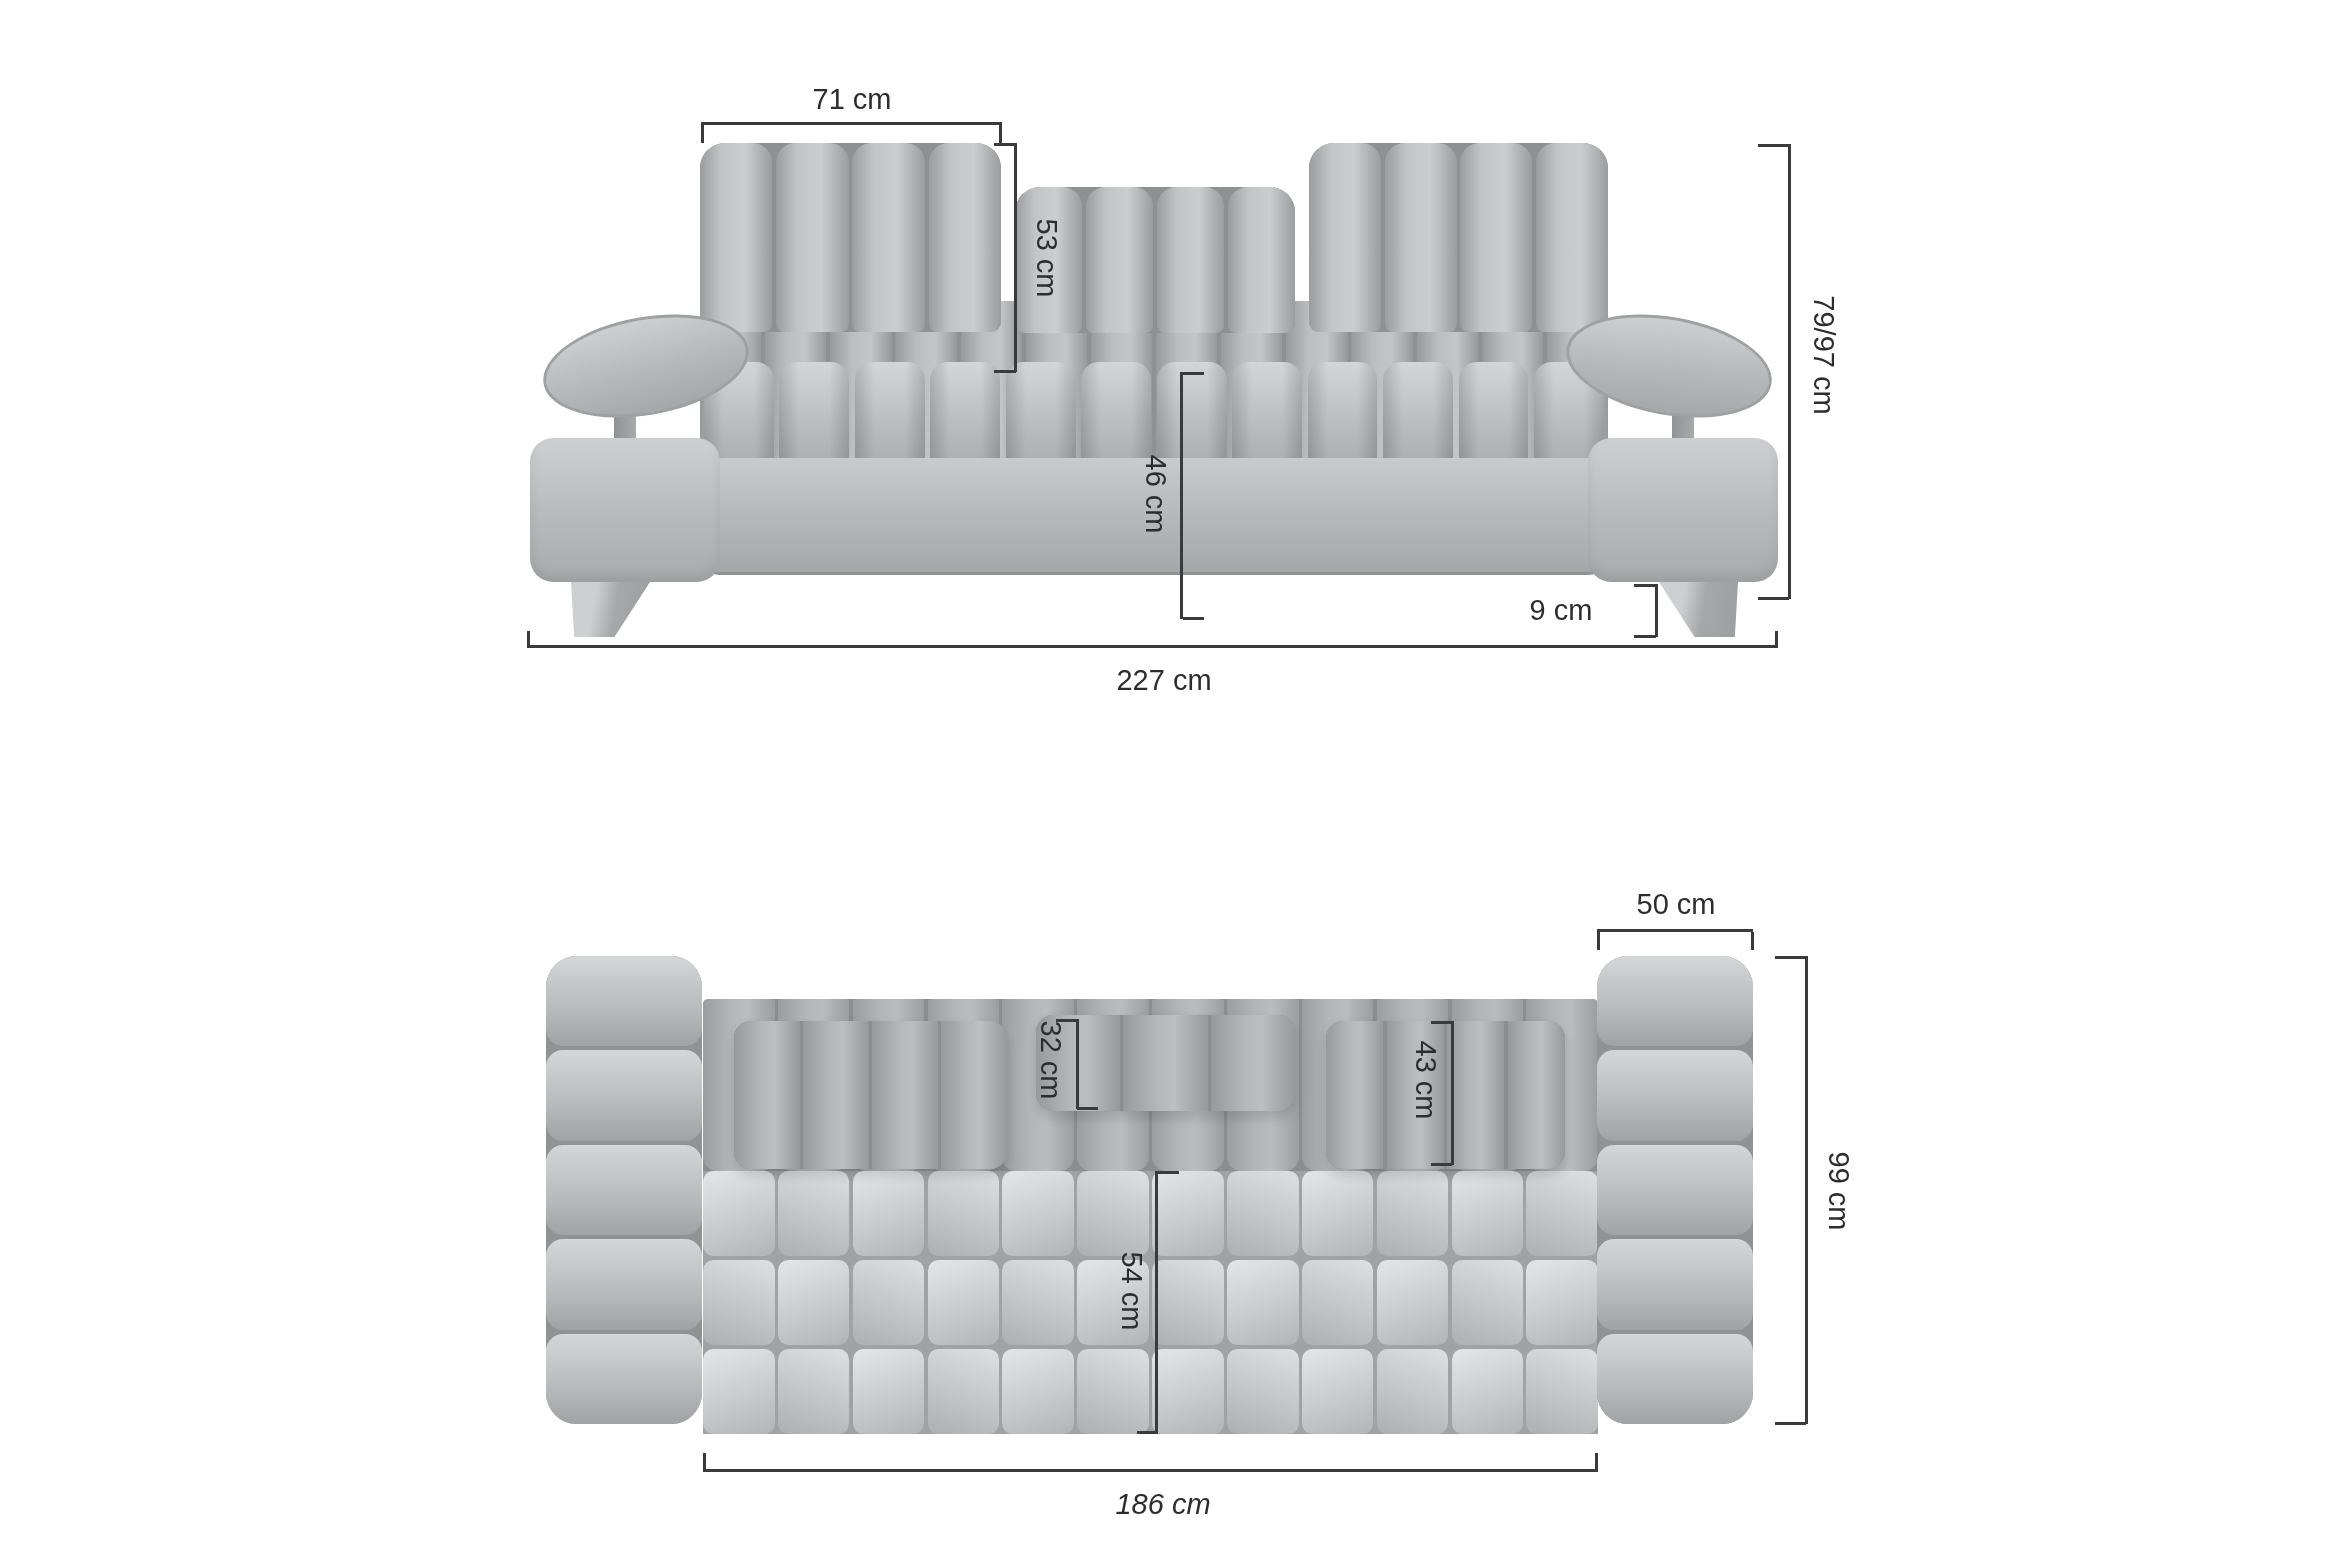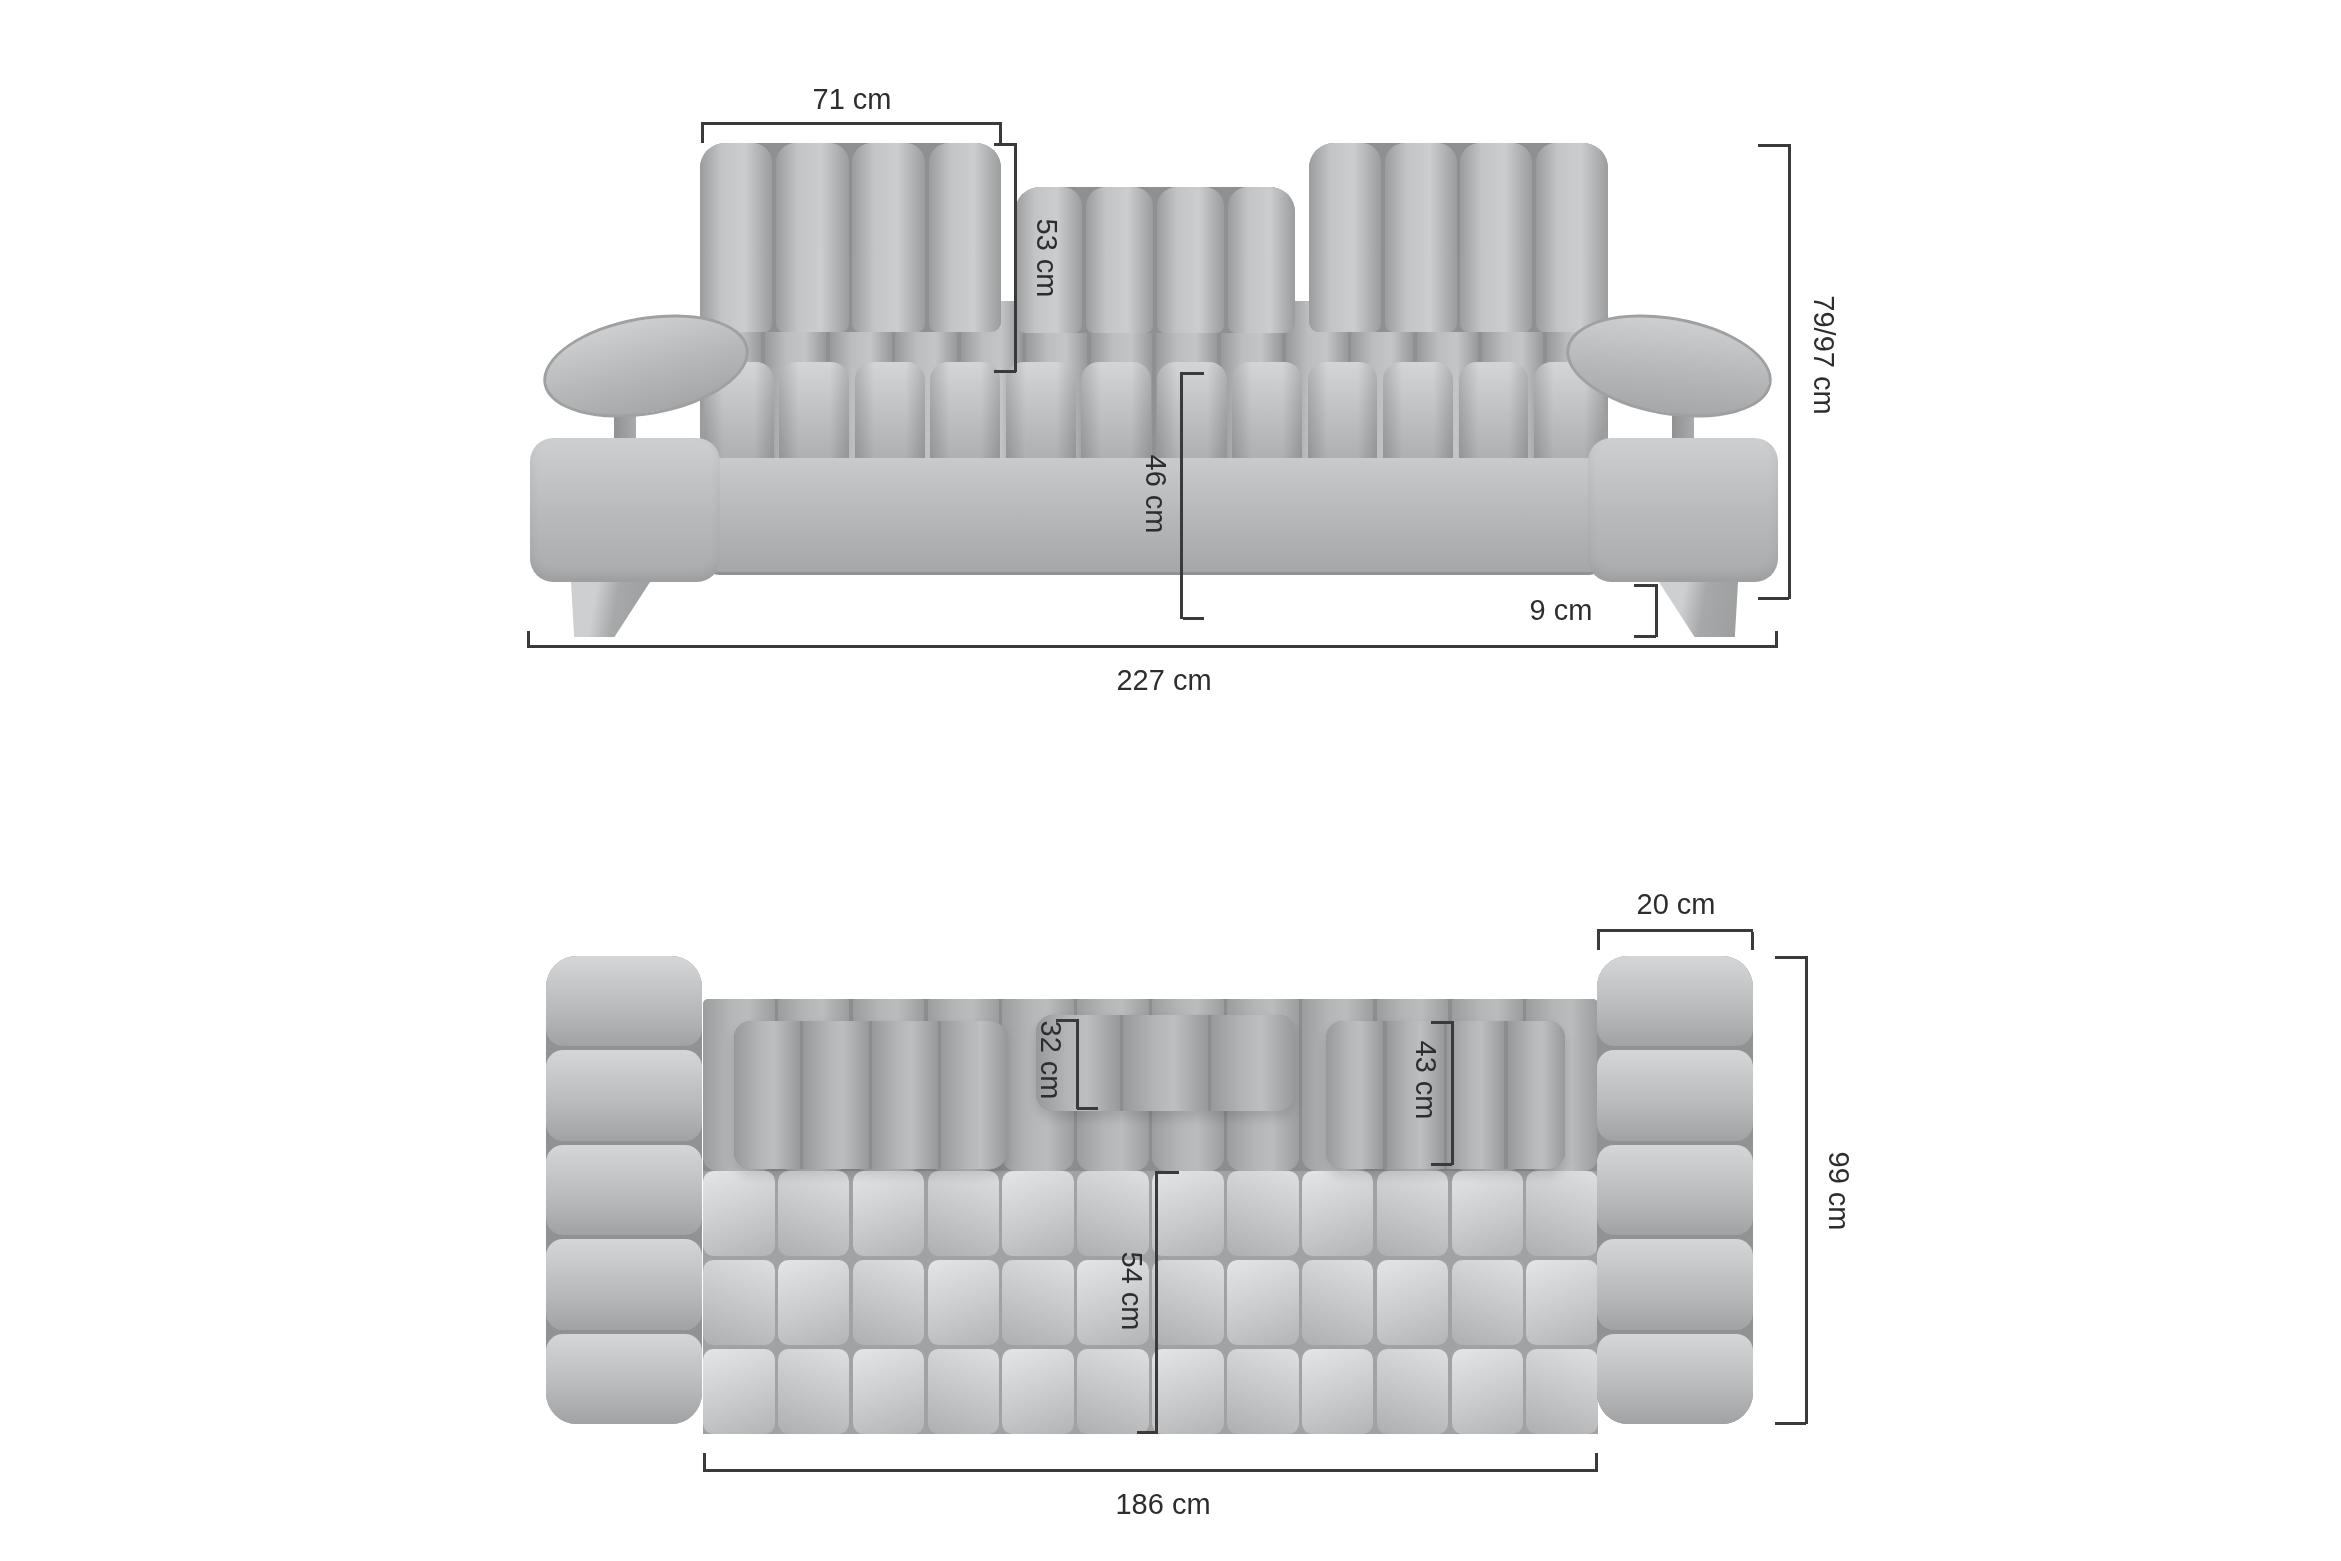--- a/index.html
+++ b/index.html
@@ -251,21 +251,21 @@
         <div class="seg"></div>
         <div class="seg"></div>
         <div class="seg"></div>
         <div class="seg"></div>
         <div class="seg"></div>
       </div>
 
     <div class="dline" style="left:1597px;top:929px;width:156px;height:2.6px;"></div>
     <div class="dline" style="left:1597px;top:932px;width:2.6px;height:18px;"></div>
     <div class="dline" style="left:1751px;top:932px;width:2.6px;height:18px;"></div>
-    <div class="dlabel" style="left:1676px;top:904px;">20 cm</div>
+    <div class="dlabel" style="left:1676px;top:904px;">50 cm</div>
 
     <div class="dline" style="left:1805px;top:956px;width:2.6px;height:468px;"></div>
     <div class="dline" style="left:1775px;top:956px;width:31px;height:2.6px;"></div>
     <div class="dline" style="left:1775px;top:1422px;width:31px;height:2.6px;"></div>
     <div class="dlabel rot" style="left:1838px;top:1191px;">99 cm</div>
 
     <div class="dline" style="left:1076px;top:1019px;width:2.6px;height:90px;"></div>
     <div class="dline" style="left:1056px;top:1019px;width:21px;height:2.6px;"></div>
     <div class="dline" style="left:1077px;top:1107px;width:21px;height:2.6px;"></div>
     <div class="dlabel rot" style="left:1050px;top:1060px;">32 cm</div>
@@ -276,17 +276,17 @@
     <div class="dlabel rot" style="left:1425px;top:1080px;">43 cm</div>
 
     <div class="dline" style="left:1155px;top:1171px;width:2.6px;height:263px;"></div>
     <div class="dline" style="left:1158px;top:1171px;width:21px;height:2.6px;"></div>
     <div class="dline" style="left:1137px;top:1431px;width:21px;height:2.6px;"></div>
     <div class="dlabel rot" style="left:1131px;top:1291px;">54 cm</div>
 
     <div class="dline" style="left:703px;top:1469px;width:895px;height:2.6px;"></div>
     <div class="dline" style="left:703px;top:1453px;width:2.6px;height:17px;"></div>
     <div class="dline" style="left:1595px;top:1453px;width:2.6px;height:17px;"></div>
-    <div class="dlabel" style="left:1163px;top:1504px;">186 cm</div>
+    <div class="dlabel" style="left:1163px;top:1504px;font-style:italic;">186 cm</div>
   </div>
 
 </div>
 
 
 </body></html>

